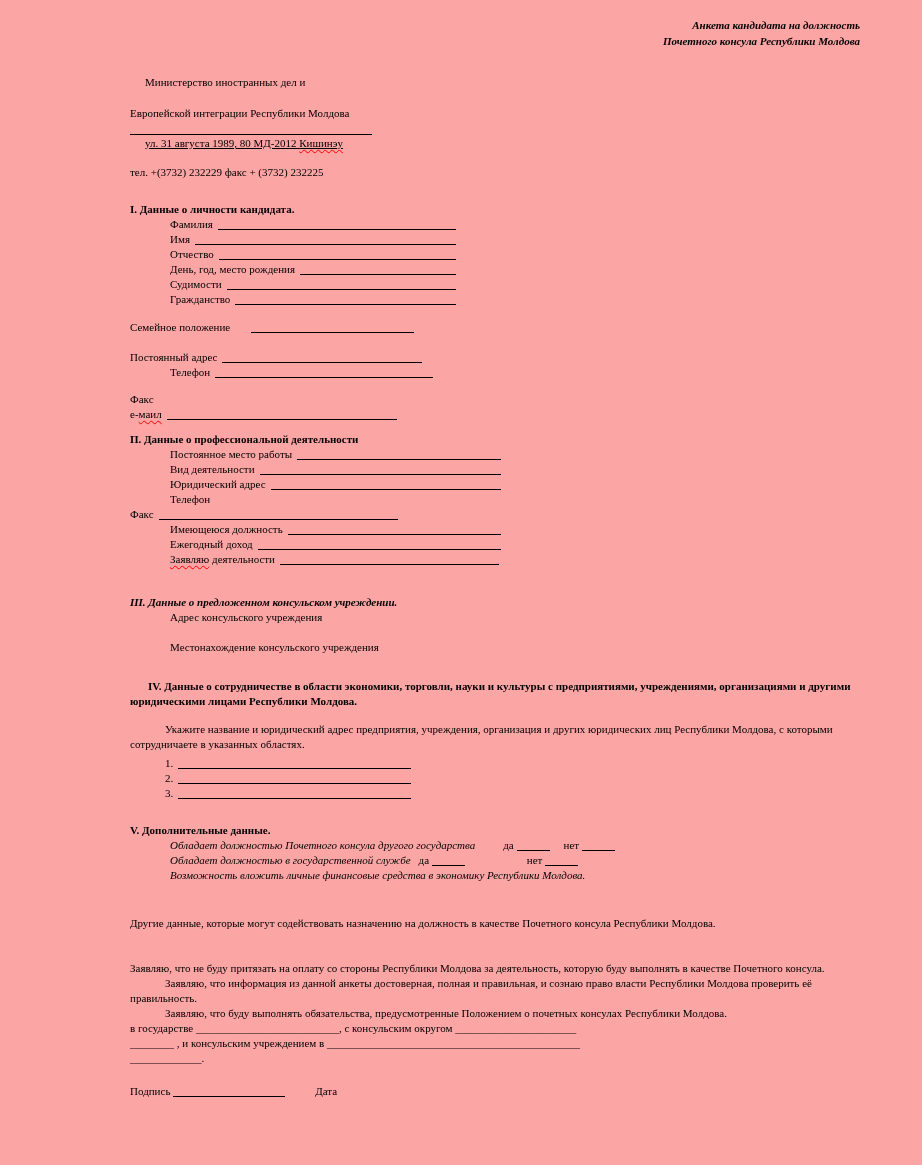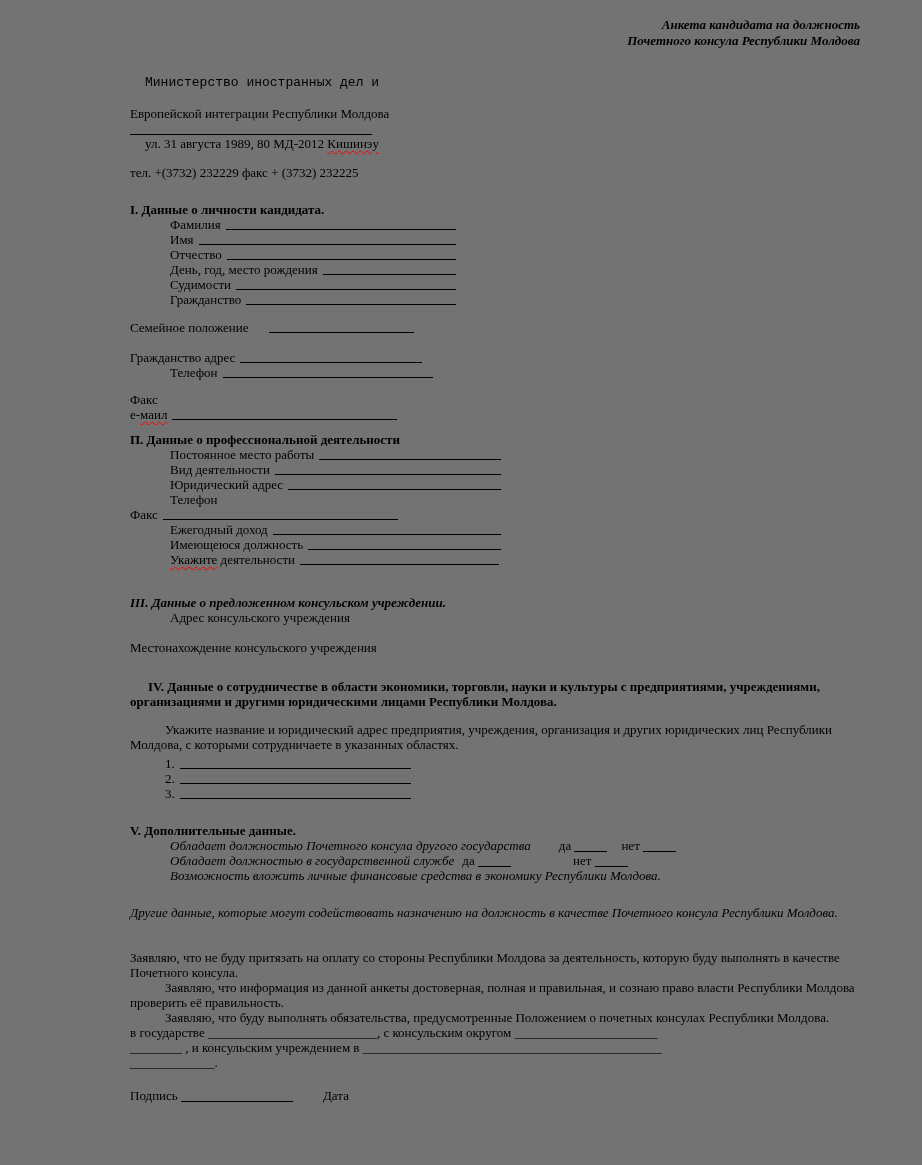--- a/index.html
+++ b/index.html
@@ -1,27 +1,27 @@
 <!DOCTYPE html>
 <html><head>
 <meta charset="utf-8">
 <style>
   html,body{margin:0;padding:0;background:#ffffff;}
   .page{
-    width:922px;height:1165px;background:#737373;overflow:hidden;
-    font-family:"Liberation Serif", serif;font-size:13px;line-height:15px;color:#000;
+    width:922px;height:1165px;background:#fca5a5;overflow:hidden;
+    font-family:"Liberation Serif", serif;font-size:11px;line-height:15px;color:#000;
     position:relative;
   }
   .doc-header{padding-top:17px;margin-right:62px;text-align:right;
     font-style:italic;font-weight:bold;line-height:16px;}
   .content{margin-left:130px;width:732px;}
-  .m-line1{margin-top:26px;padding-left:15px;font-family:Liberation Mono, monospace;}
+  .m-line1{margin-top:26px;padding-left:15px;}
   .m-line2{margin-top:16px;}
   .addr-rule{margin-top:13px;width:242px;height:0;border-bottom:1px solid #000;}
-  .m-address{padding-left:15px;white-space:nowrap;margin-top:1px;}
+  .m-address{padding-left:15px;white-space:nowrap;margin-top:1px;text-decoration:underline;}
   .m-phone{margin-top:14px;}
   .sec-title{font-weight:bold;}
   .t1{margin-top:22px;}
   .t2{margin-top:10px;}
   .t3{margin-top:28px;font-style:italic;}
   .t4{margin-top:24px;text-indent:18px;}
   .t5{margin-top:22px;}
   .frow{display:flex;align-items:flex-end;}
   .frow .lbl{white-space:nowrap;}
   .frow .fill{flex:1 1 auto;border-bottom:1px solid #000;margin-left:5px;margin-bottom:2px;}
@@ -29,21 +29,21 @@
     text-decoration-color:#f00;text-decoration-thickness:1px;text-underline-offset:2px;}
   .uline{display:inline-block;height:1px;background:#000;vertical-align:baseline;
     position:relative;top:2px;width:33px;}
   .sig-uline{width:112px;}
   .gap12{margin-top:12px;}
   .gap13{margin-top:13px;gap:16px;}
   .gap14{margin-top:14px;}
   .gap15{margin-top:15px;}
   .v-row{margin-left:40px;font-style:italic;}
   .v-plain{font-style:normal;}
-  .other-data{margin-top:22px;font-style:italic;}
+  .other-data{margin-top:33px;}
   .decls{margin-top:30px;}
   .decls p{margin:0;}
   .ind35{text-indent:35px;}
   .instruction{margin-top:13px;text-indent:35px;}
   .sig-row{margin-top:18px;}
   .date-label{margin-left:30px;}
 </style>
 </head>
 <body>
 
@@ -86,21 +86,21 @@
     <div class="frow" style="margin-left:40px;width:286px">
       <span class="lbl">Гражданство</span>
         <span class="fill"></span>
     </div>
 
     <div class="frow gap13" style="width:284px">
       <span class="lbl">Семейное положение</span>
         <span class="fill"></span>
     </div>
     <div class="frow gap15" style="width:292px">
-      <span class="lbl">Гражданство адрес</span>
+      <span class="lbl">Постоянный адрес</span>
         <span class="fill"></span>
     </div>
     <div class="frow" style="margin-left:40px;width:263px">
       <span class="lbl">Телефон</span>
         <span class="fill"></span>
     </div>
     <div class="gap12">Факс</div>
     <div class="frow" style="width:267px">
       <span class="lbl"><span>е-</span><span class="misspelled">маил</span></span>
         <span class="fill"></span>
@@ -118,35 +118,35 @@
     <div class="frow" style="margin-left:40px;width:331px">
       <span class="lbl">Юридический адрес</span>
         <span class="fill"></span>
     </div>
     <div style="margin-left:40px">Телефон</div>
     <div class="frow" style="width:268px">
       <span class="lbl">Факс</span>
         <span class="fill"></span>
     </div>
     <div class="frow" style="margin-left:40px;width:331px">
+      <span class="lbl">Имеющеюся должность</span>
+        <span class="fill"></span>
+    </div>
+    <div class="frow" style="margin-left:40px;width:331px">
       <span class="lbl">Ежегодный доход</span>
         <span class="fill"></span>
     </div>
-    <div class="frow" style="margin-left:40px;width:331px">
-      <span class="lbl">Имеющеюся должность</span>
-        <span class="fill"></span>
-    </div>
     <div class="frow" style="margin-left:40px;width:329px">
-      <span class="lbl"><span class="misspelled">Укажите</span><span> деятельности</span></span>
+      <span class="lbl"><span class="misspelled">Заявляю</span><span> деятельности</span></span>
         <span class="fill"></span>
     </div>
 
     <div class="sec-title t3">III. Данные о предложенном консульском учреждении.</div>
     <div style="margin-left:40px">Адрес консульского учреждения</div>
-    <div class="gap15" style="">Местонахождение консульского учреждения</div>
+    <div class="gap15" style="margin-left:40px">Местонахождение консульского учреждения</div>
 
     <div class="sec-title t4">IV. Данные о сотрудничестве в области экономики, торговли, науки и культуры с предприятиями, учреждениями, организациями и другими юридическими лицами Республики Молдова.</div>
     <div class="instruction">Укажите название и юридический адрес предприятия, учреждения, организация и других юридических лиц Республики Молдова, с которыми сотрудничаете в указанных областях.</div>
     <div class="frow" style="margin-left:35px;width:246px;margin-top:4px">
       <span class="lbl">1.</span>
         <span class="fill"></span>
     </div>
     <div class="frow" style="margin-left:35px;width:246px">
       <span class="lbl">2.</span>
         <span class="fill"></span>

